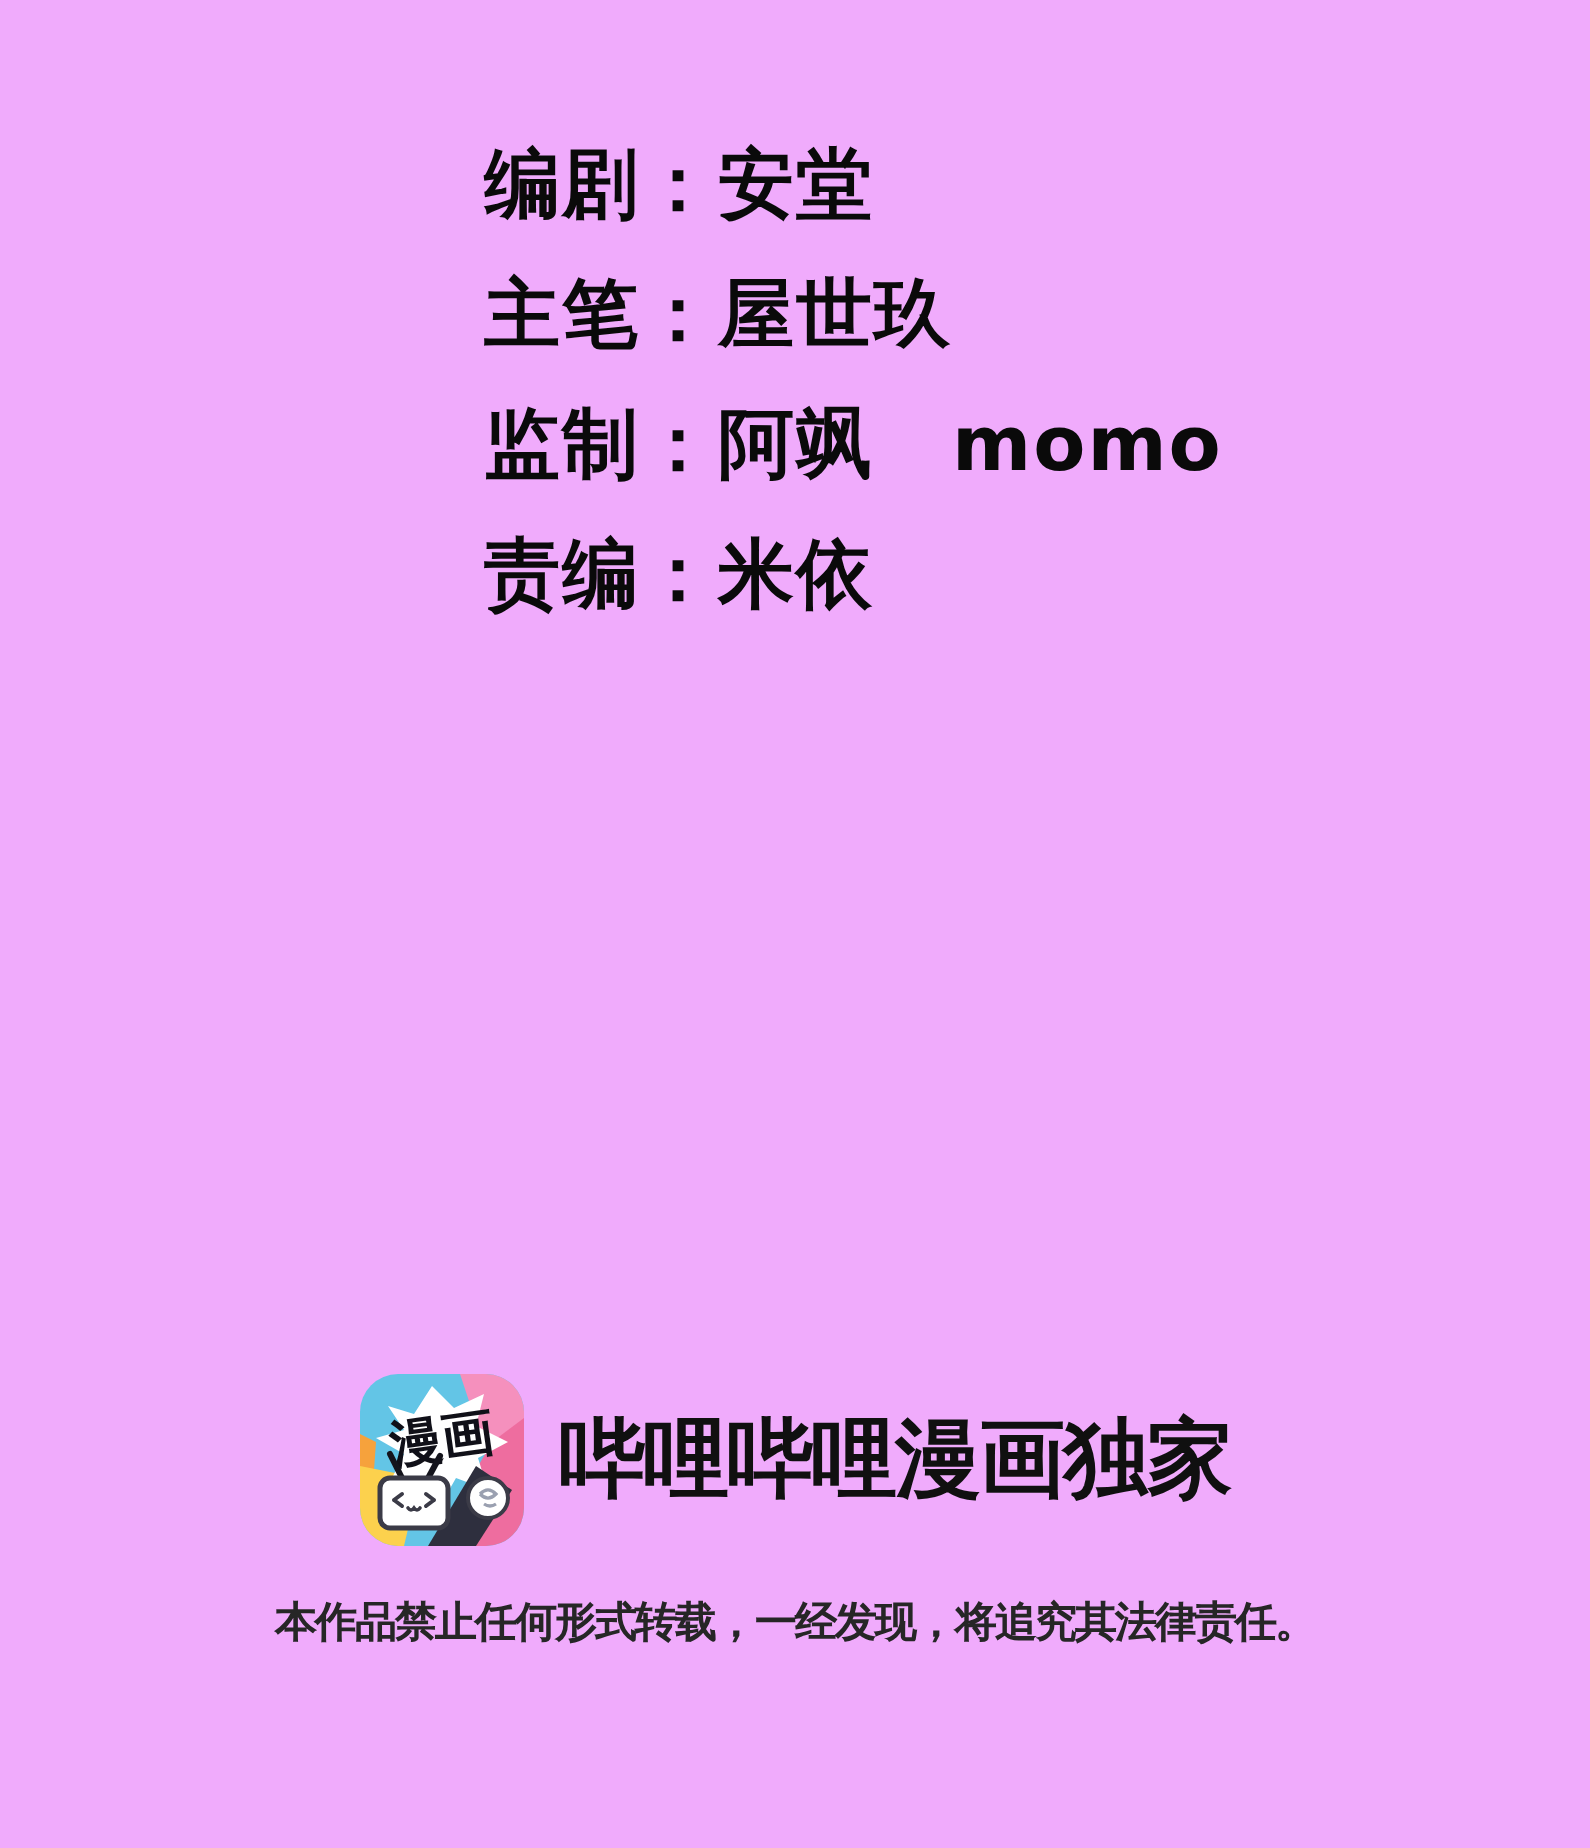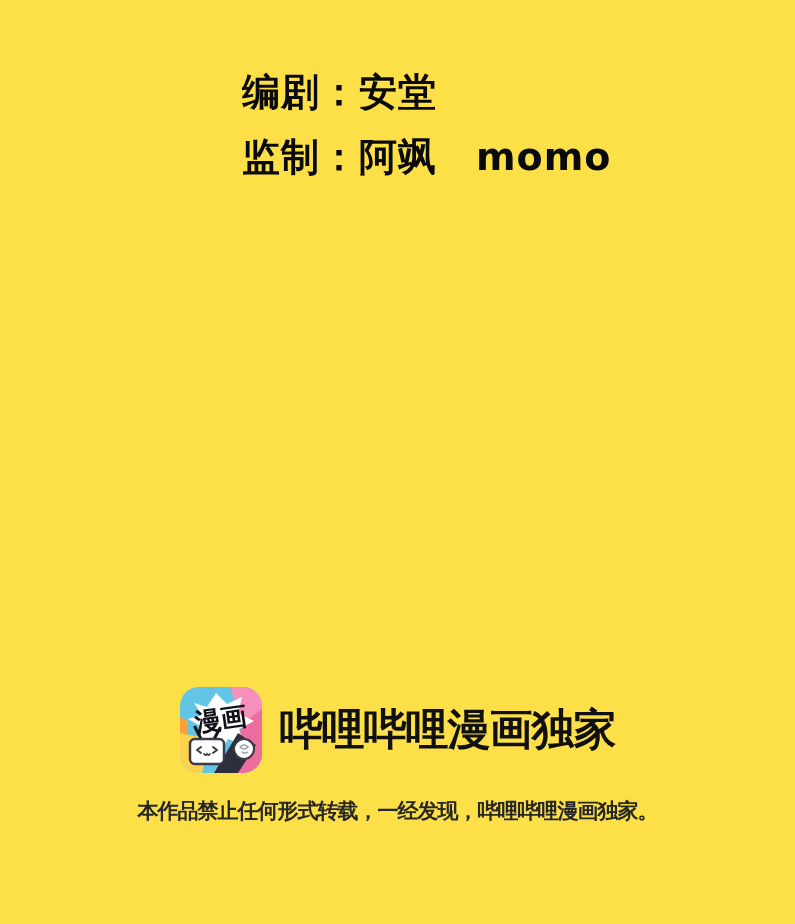--- a/index.html
+++ b/index.html
@@ -1,20 +1,20 @@
 <!DOCTYPE html>
 <html><head>
 <meta charset="utf-8">
 <style>
   html, body { margin: 0; padding: 0; background: #ffffff; }
   .page {
     position: relative;
     width: 795px;
     height: 924px;
-    background: #fde047;
+    background: #f0abfc;
     overflow: hidden;
     font-family: "DejaVu Sans", "Liberation Sans", sans-serif;
   }
 
   
   .credits {
     position: absolute;
     left: 242px;
     top: 60px;
   }
@@ -64,21 +64,23 @@
     white-space: nowrap;
   }
 </style>
 </head>
 <body>
 
 <div class="page">
 
   <div class="credits">
     <div class="credit-line">编剧：安堂</div>
+    <div class="credit-line">主笔：屋世玖</div>
     <div class="credit-line">监制：阿飒　momo</div>
+    <div class="credit-line">责编：米依</div>
   </div>
 
   <div class="brand-row">
     <div class="logo-box">
       <svg width="82" height="86" viewBox="0 0 82 86" xmlns="http://www.w3.org/2000/svg">
         <defs>
           <clipPath id="iconClip">
               <rect x="0" y="0" width="82" height="86" rx="19" ry="19"></rect>
             </clipPath>
         </defs>
@@ -105,15 +107,15 @@
           <rect x="10" y="52" width="34" height="25" rx="5" fill="#ffffff" stroke="#3b3b47" stroke-width="2.5"></rect>
           <path d="M17 63 l4 -3 M17 63 l4 3" stroke="#3b3b47" stroke-width="2" fill="none" stroke-linecap="round"></path>
           <path d="M37 63 l-4 -3 M37 63 l-4 3" stroke="#3b3b47" stroke-width="2" fill="none" stroke-linecap="round"></path>
           <path d="M24 67 q1.5 2 3 0 q1.5 2 3 0" stroke="#3b3b47" stroke-width="1.8" fill="none" stroke-linecap="round"></path>
         </g>
       </svg>
     </div>
     <div class="brand-title">哔哩哔哩漫画独家</div>
   </div>
 
-  <div class="disclaimer">本作品禁止任何形式转载，一经发现，哔哩哔哩漫画独家。</div>
+  <div class="disclaimer">本作品禁止任何形式转载，一经发现，将追究其法律责任。</div>
 
 </div>
 
 </body></html>

